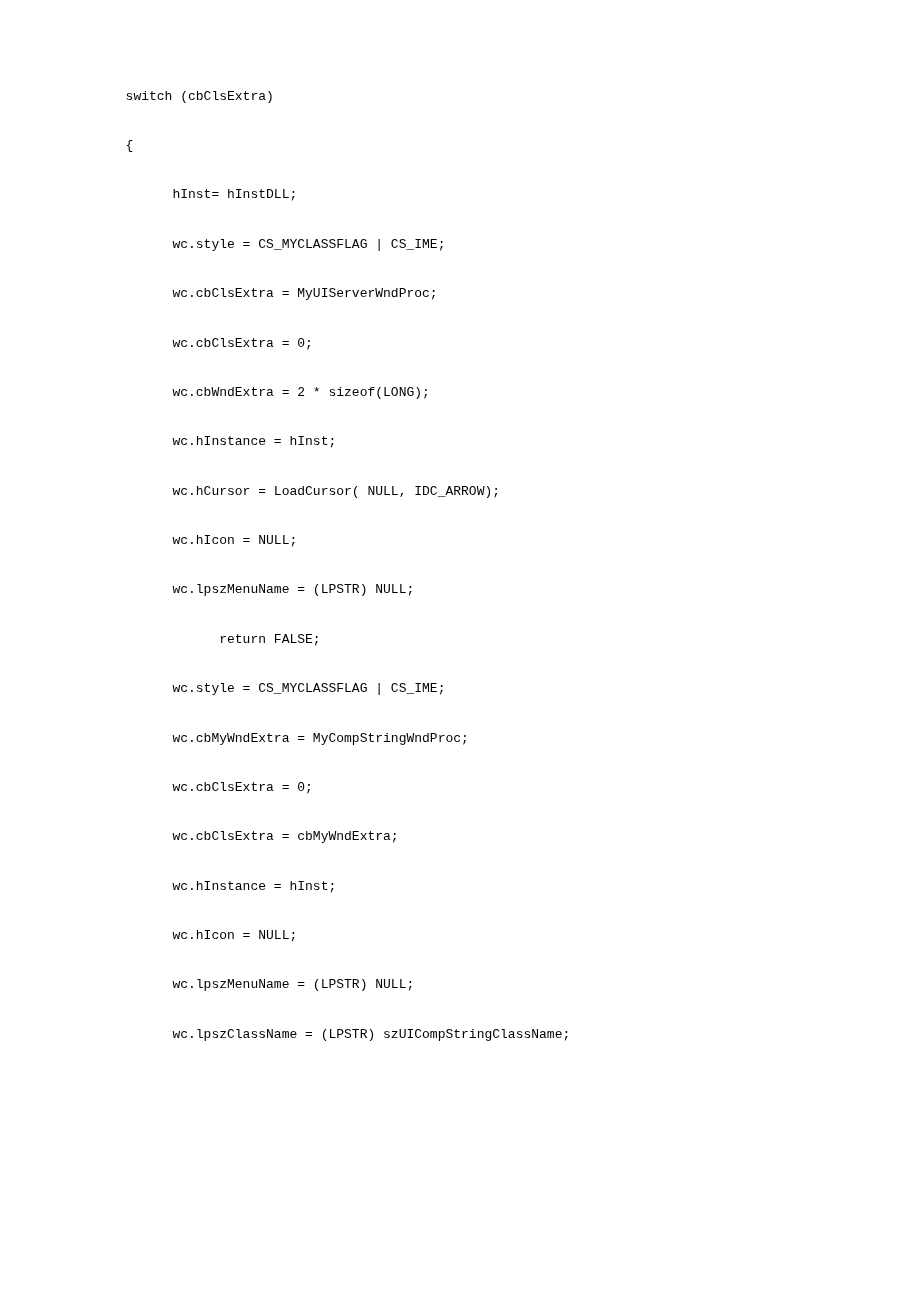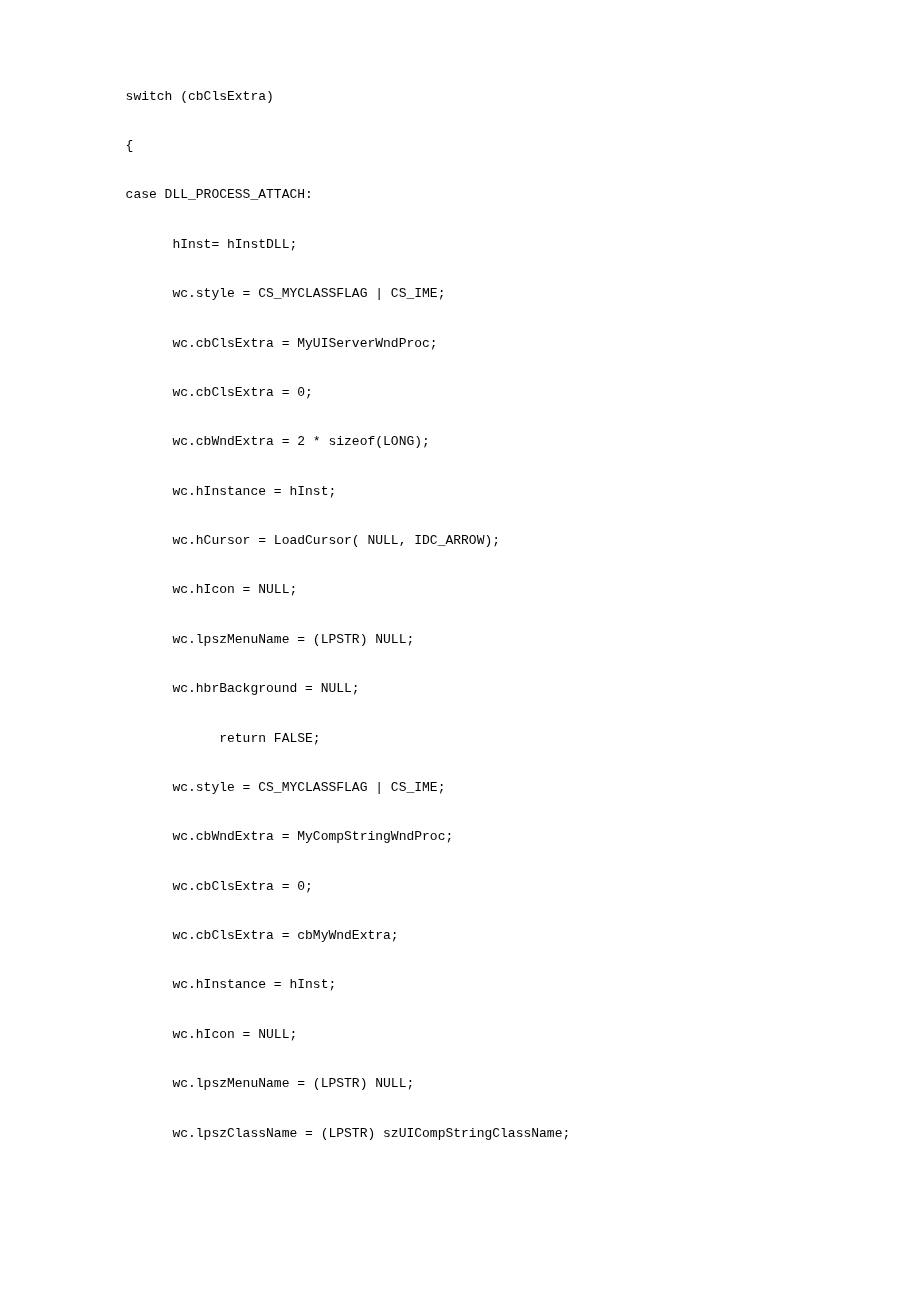--- a/index.html
+++ b/index.html
@@ -18,34 +18,32 @@
     font-size: 13px;
     line-height: 1.9;
   }
 </style>
 </head>
 <body>
 
 <div class="code-block">
 <div>  switch (cbClsExtra)</div>
 <div>  {</div>
-<div>  case DLL_PROCESS_ATTACH:</div>
 <div>        hInst= hInstDLL;</div>
 <div>        wc.style = CS_MYCLASSFLAG | CS_IME;</div>
 <div>        wc.cbClsExtra = MyUIServerWndProc;</div>
 <div>        wc.cbClsExtra = 0;</div>
 <div>        wc.cbWndExtra = 2 * sizeof(LONG);</div>
 <div>        wc.hInstance = hInst;</div>
 <div>        wc.hCursor = LoadCursor( NULL, IDC_ARROW);</div>
 <div>        wc.hIcon = NULL;</div>
 <div>        wc.lpszMenuName = (LPSTR) NULL;</div>
-<div>        wc.hbrBackground = NULL;</div>
 <div>              return FALSE;</div>
 <div>        wc.style = CS_MYCLASSFLAG | CS_IME;</div>
-<div>        wc.cbWndExtra = MyCompStringWndProc;</div>
+<div>        wc.cbMyWndExtra = MyCompStringWndProc;</div>
 <div>        wc.cbClsExtra = 0;</div>
 <div>        wc.cbClsExtra = cbMyWndExtra;</div>
 <div>        wc.hInstance = hInst;</div>
 <div>        wc.hIcon = NULL;</div>
 <div>        wc.lpszMenuName = (LPSTR) NULL;</div>
 <div>        wc.lpszClassName = (LPSTR) szUICompStringClassName;</div>
 
 
 
 

